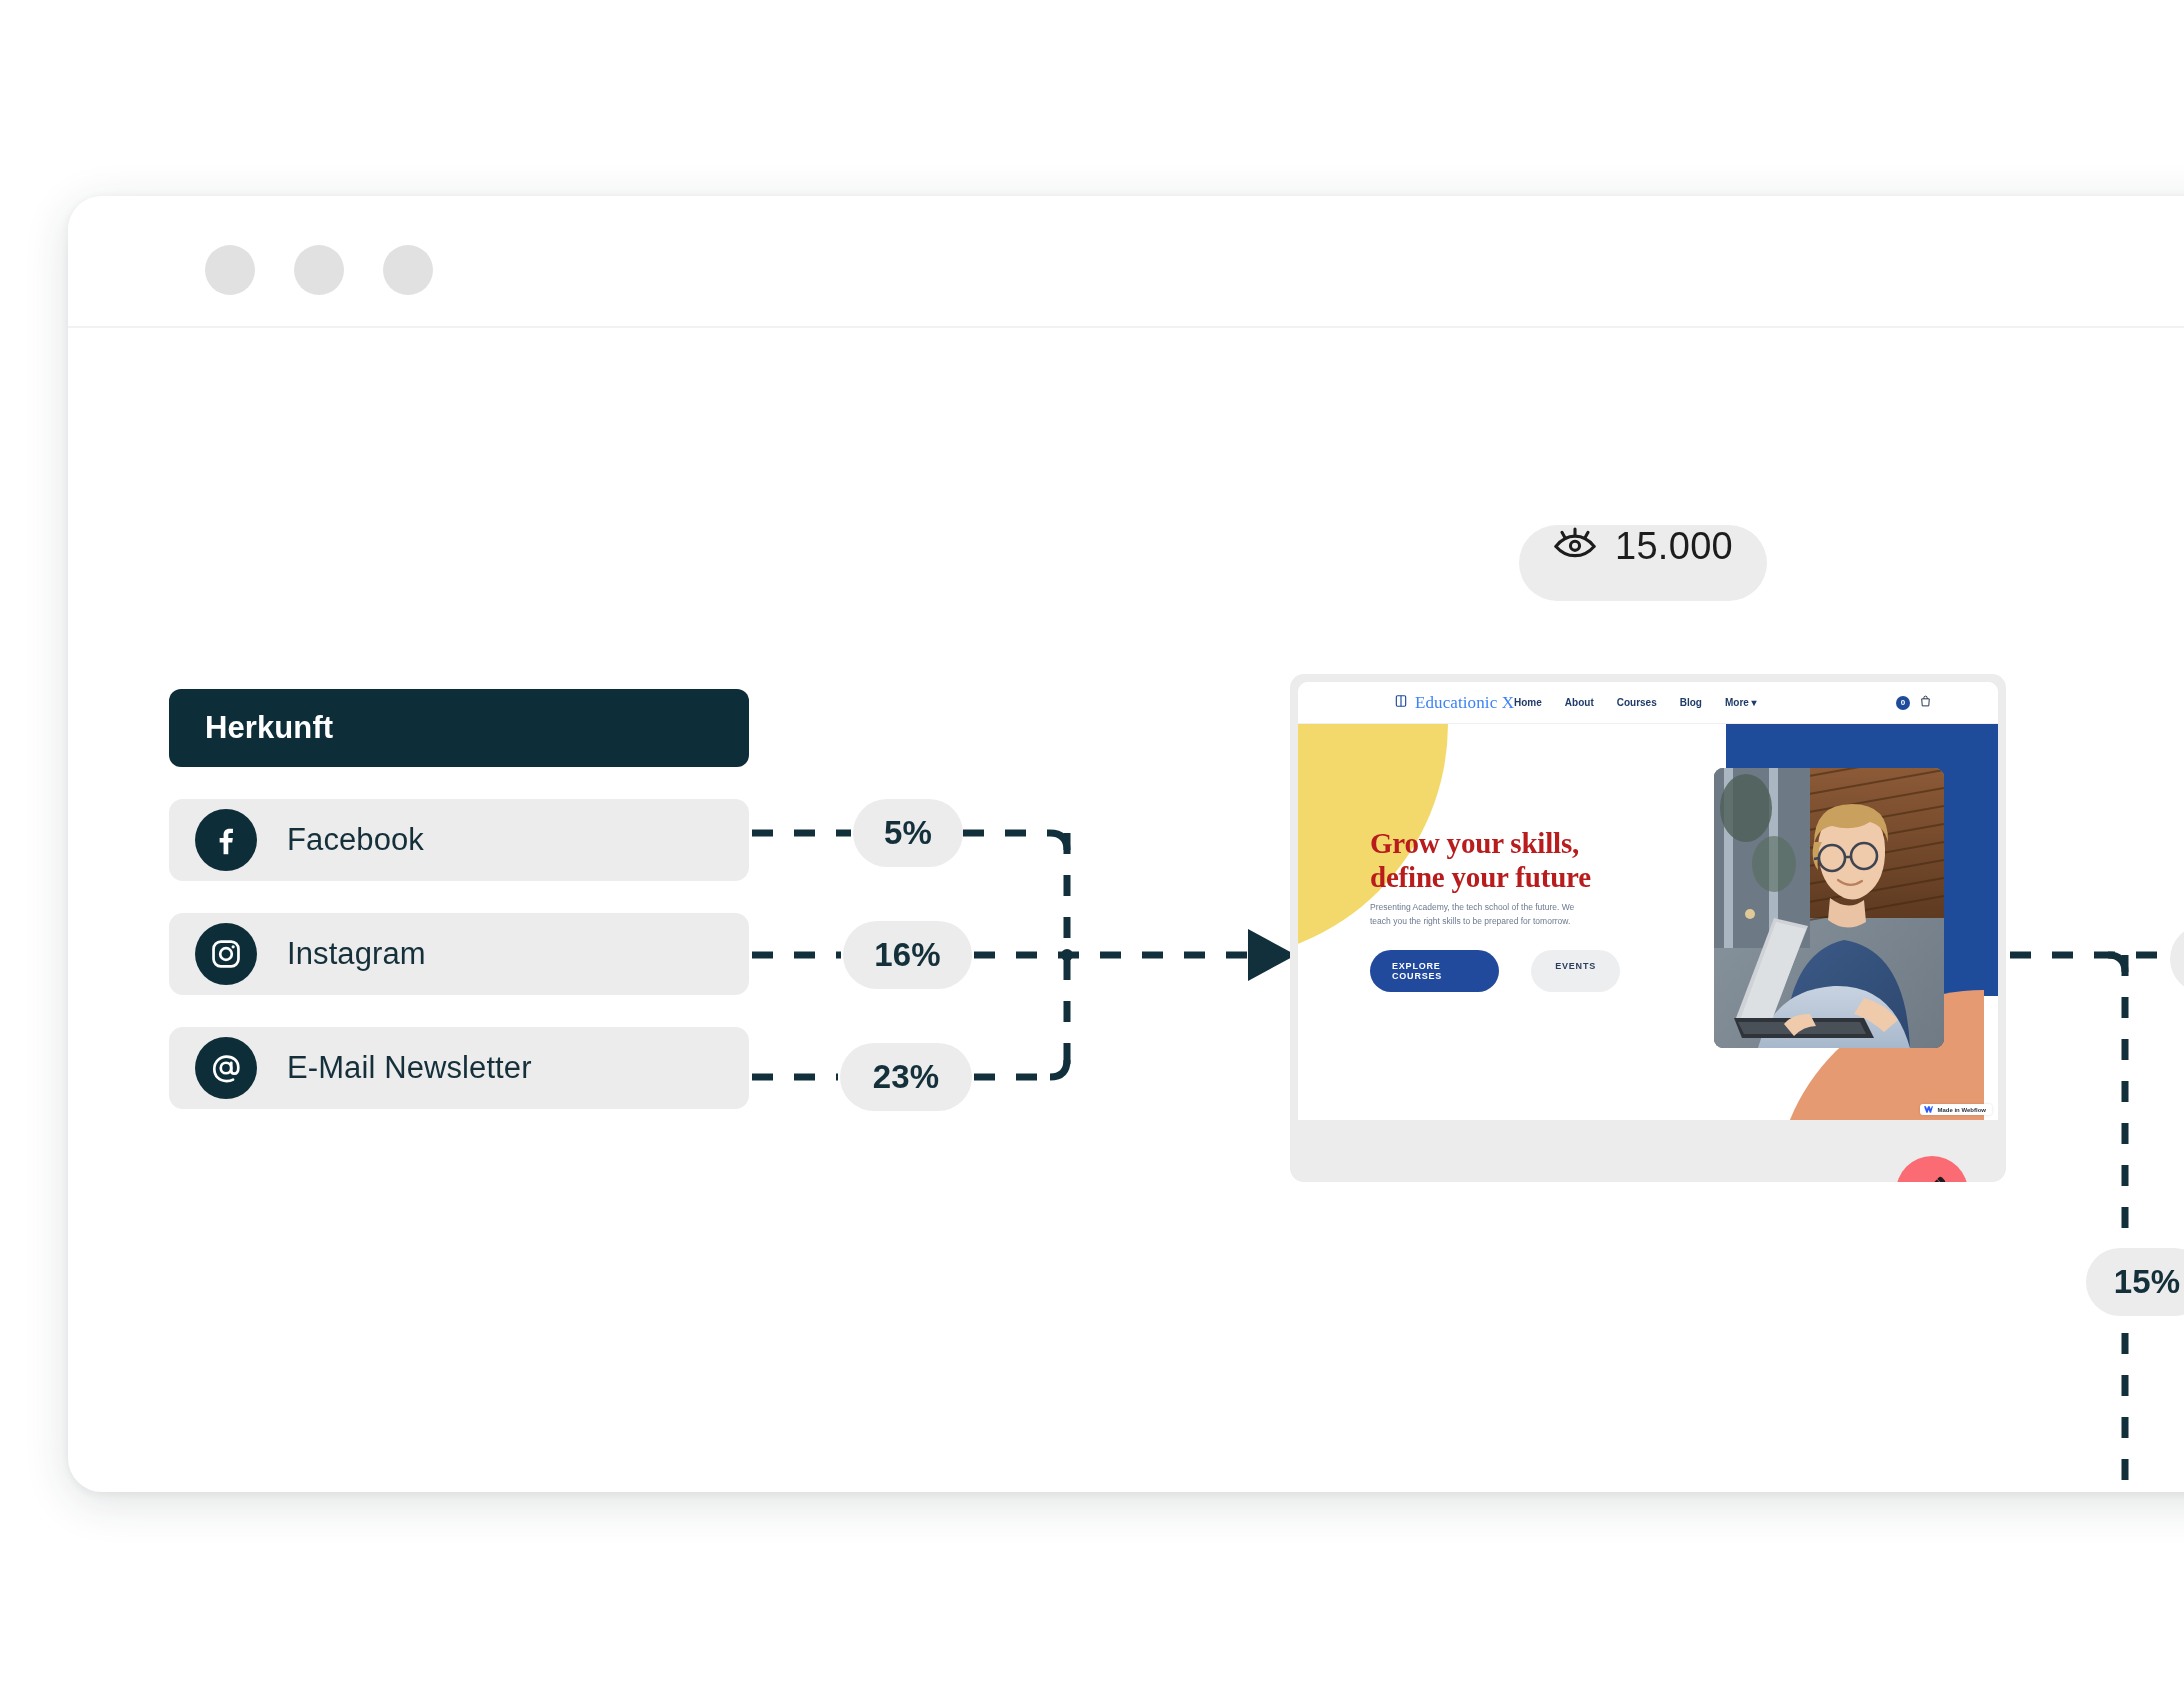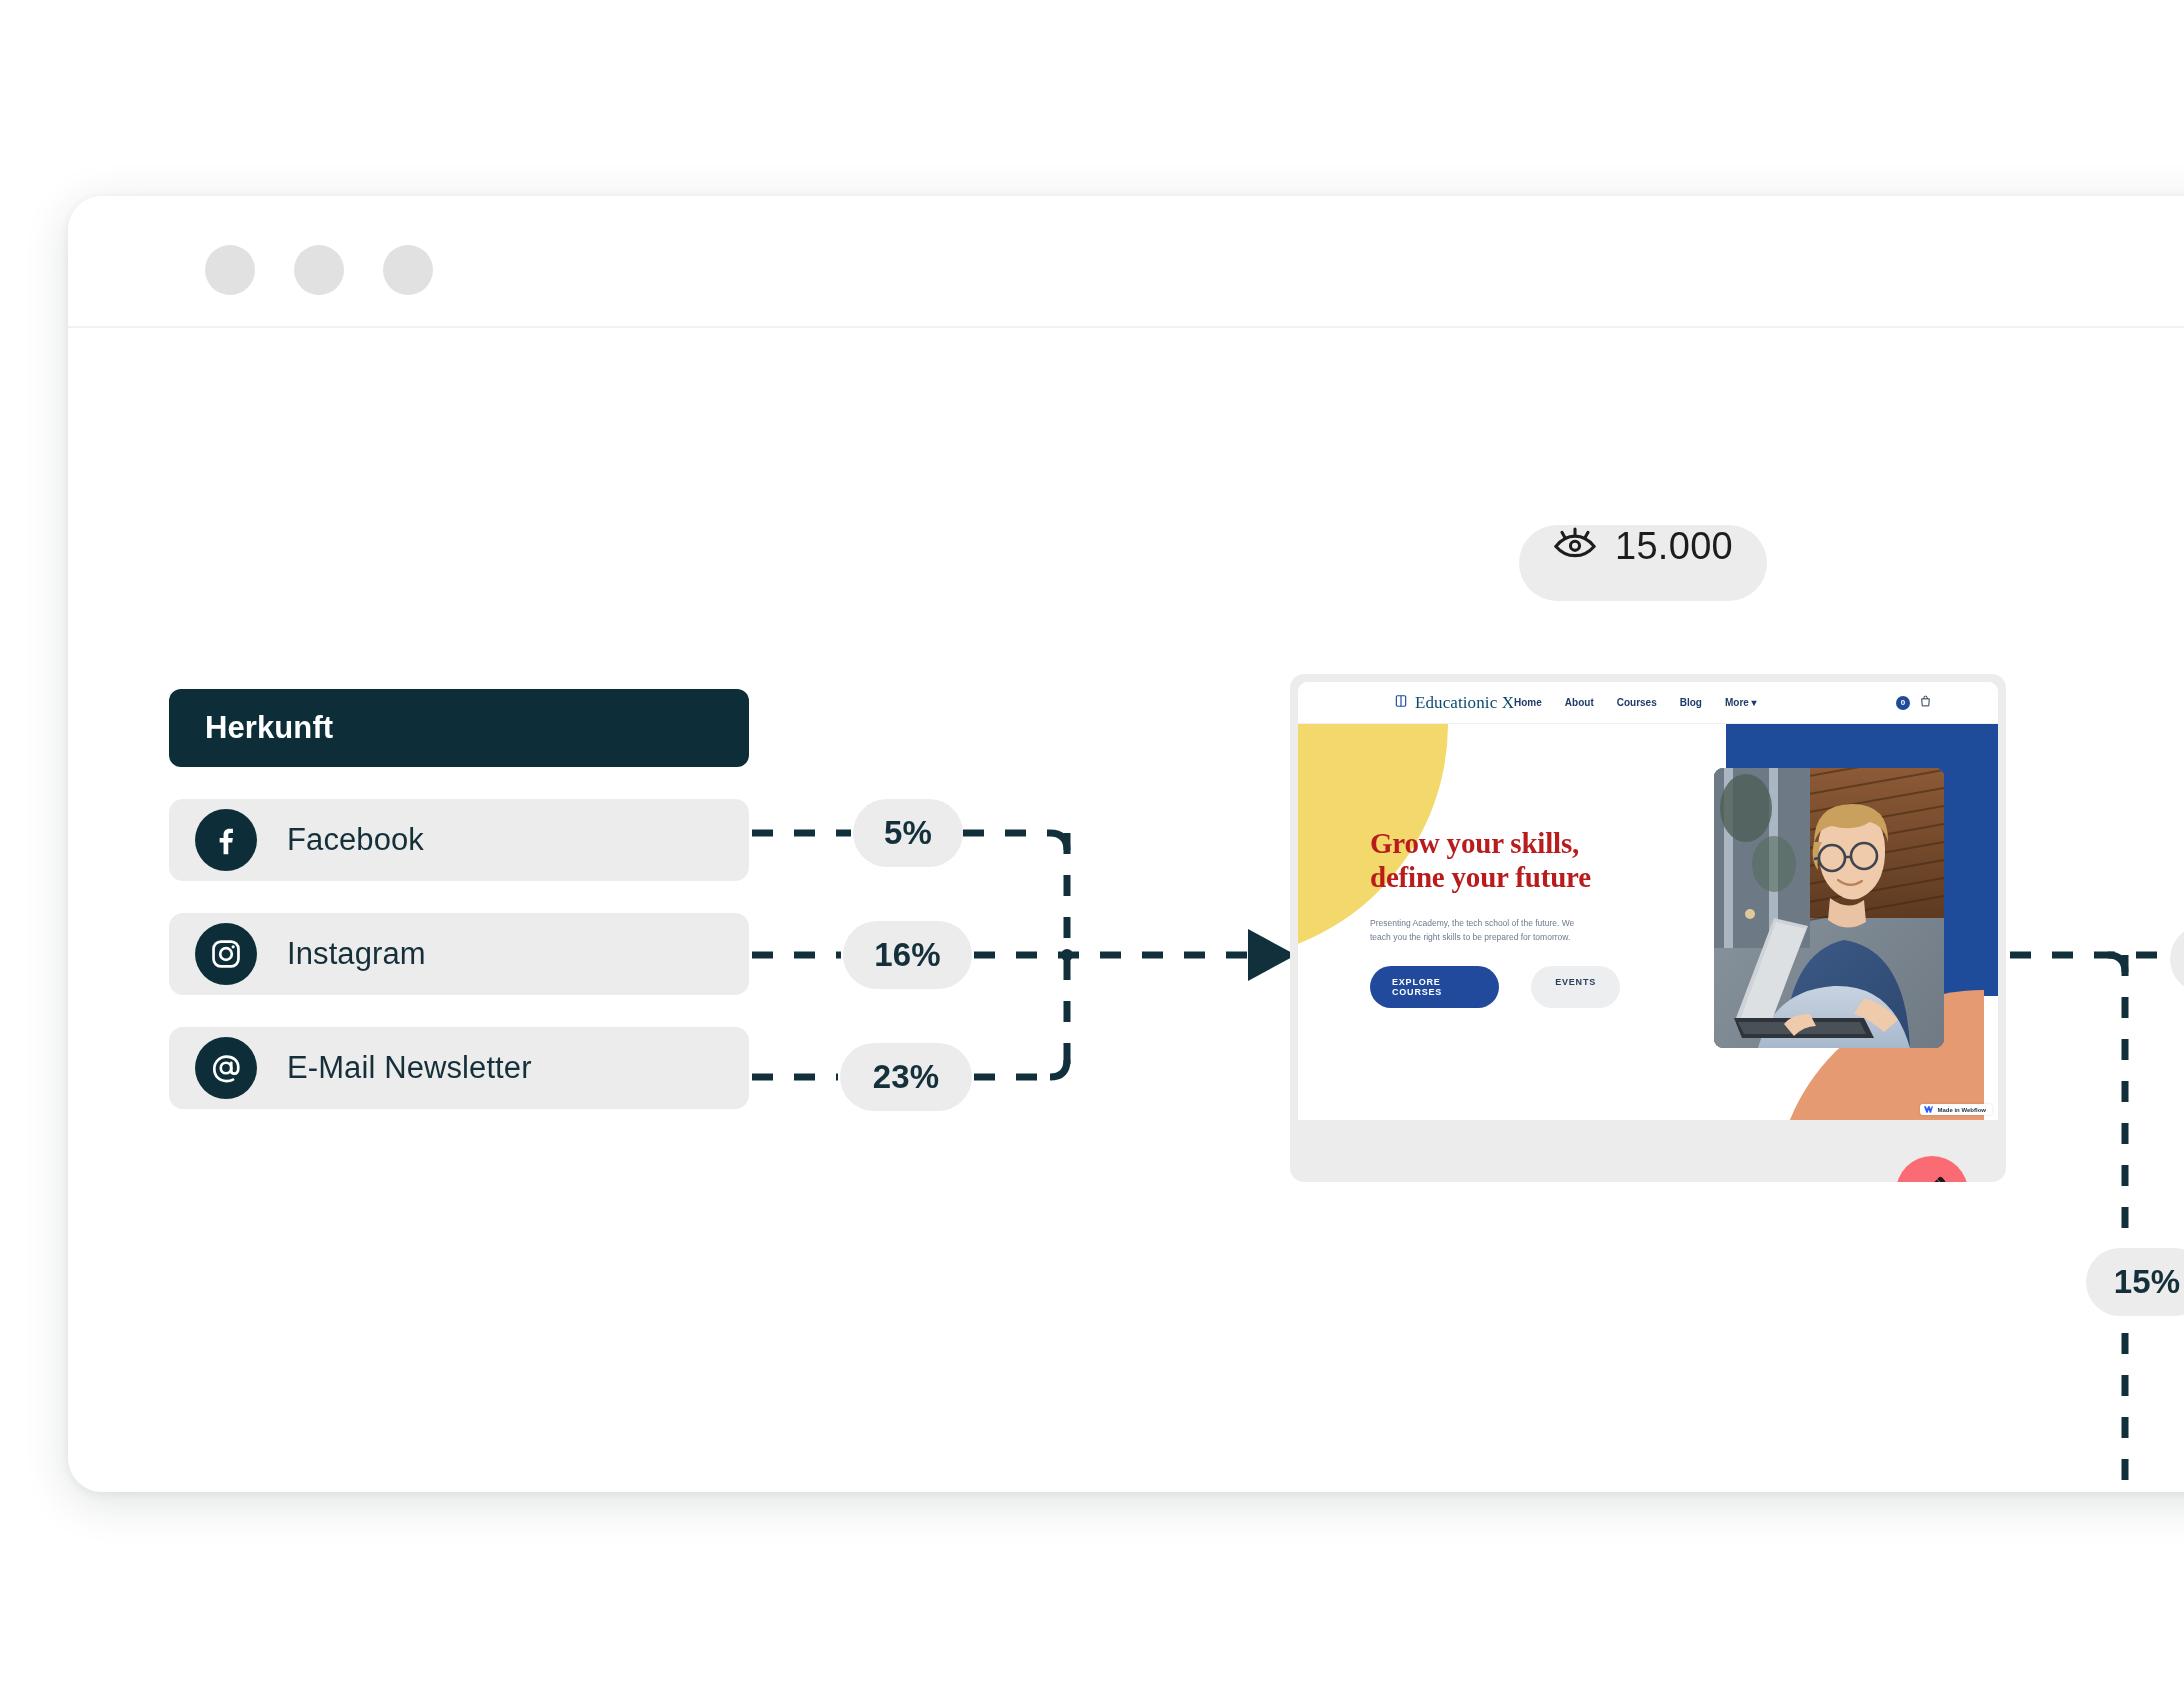--- a/index.html
+++ b/index.html
@@ -156,21 +156,21 @@
     border-bottom: 1px solid #f0f0f2;
     z-index: 6;
   }
   .site-brand {
     display: flex; align-items: center; gap: 7px;
     margin-left: 96px;
   }
   .site-brand-name {
     font-family: "Liberation Serif", serif;
     font-size: 17px;
-    color: #0c4a6e;
+    color: #3b82f6;
     letter-spacing: .1px;
   }
   .site-menu {
     display: flex; align-items: center; gap: 23px;
   }
   .site-menu span {
     font-size: 10px;
     font-weight: 700;
     color: #1f3c68;
   }
@@ -209,21 +209,21 @@
   }
   .hero-title {
     font-family: "Liberation Serif", serif;
     font-size: 29px;
     line-height: 1.18;
     font-weight: 700;
     color: #b91c1c;
     letter-spacing: -.2px;
   }
   .hero-sub {
-    margin-top: 22px;
+    margin-top: 6px;
     font-size: 8.5px;
     line-height: 1.65;
     color: #6c7a90;
     width: 215px;
   }
   .hero-buttons { margin-top: 22px; display: flex; gap: 32px; }
   .btn-primary {
     background: #21499c; color: #fff;
     font-size: 9px; font-weight: 700; letter-spacing: .8px;
     padding: 11px 22px; border-radius: 999px;

